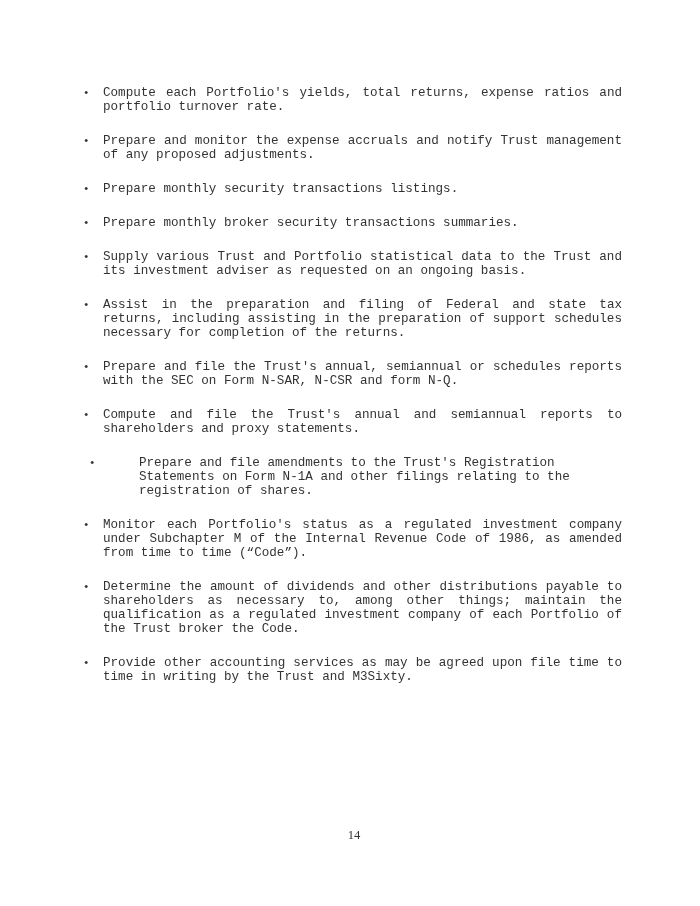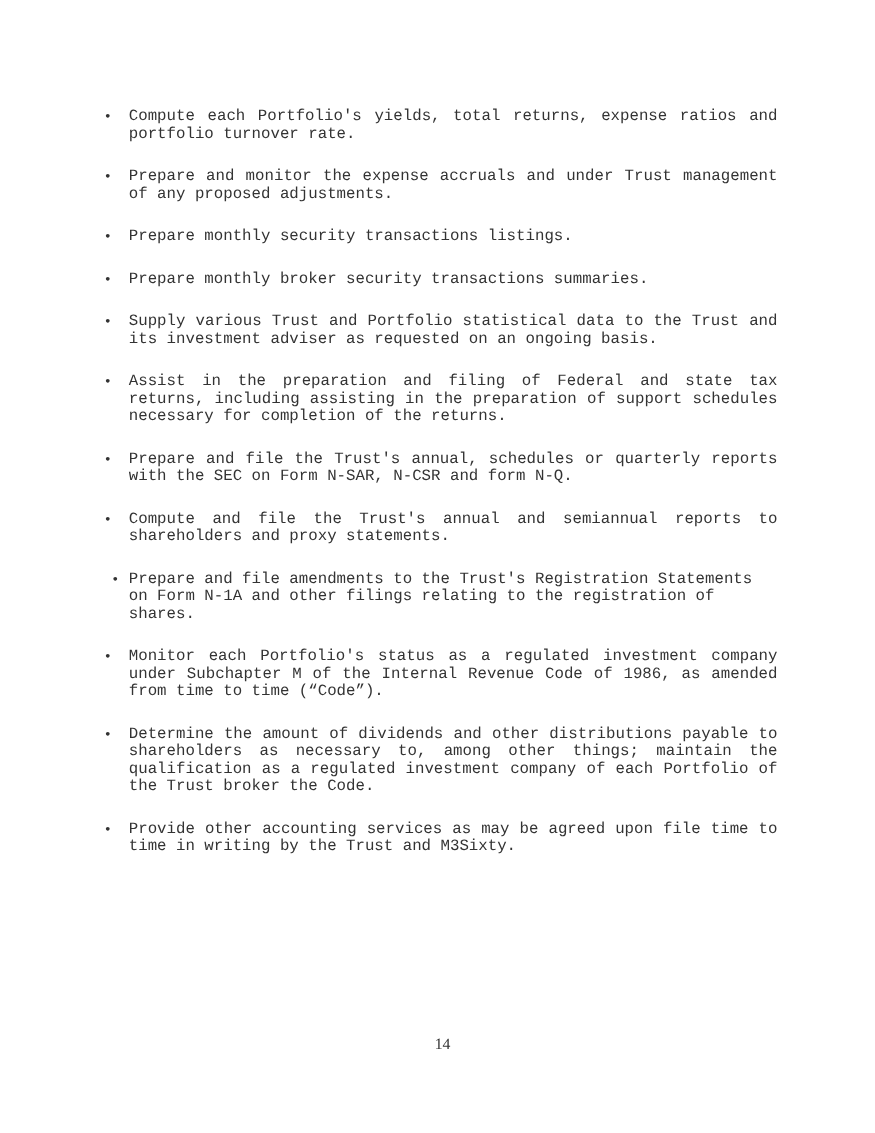--- a/index.html
+++ b/index.html
@@ -39,20 +39,21 @@
   ul.bullet-list li .text {
     flex: 1;
     text-align: justify;
     font-family: Liberation Mono, monospace;
   }
   ul.bullet-list li.alt-indent .bullet {
     padding-left: 6px;
   }
   ul.bullet-list li.alt-indent .text {
     text-align: left;
+    margin-left: 36px;
   }
   .page-number {
     position: absolute;
     top: 828px;
     left: 4px;
     width: 100%;
     text-align: center;
     font-size: 12.6px;
     color: #333333;
   }
@@ -62,41 +63,41 @@
 
 <div class="page">
 
   <ul class="bullet-list">
     <li>
       <span class="bullet">•</span>
       <span class="text">Compute each Portfolio's yields, total returns, expense ratios and portfolio turnover rate.</span>
     </li>
     <li>
       <span class="bullet">•</span>
-      <span class="text">Prepare and monitor the expense accruals and under Trust management of any proposed adjustments.</span>
+      <span class="text">Prepare and monitor the expense accruals and notify Trust management of any proposed adjustments.</span>
     </li>
     <li>
       <span class="bullet">•</span>
       <span class="text">Prepare monthly security transactions listings.</span>
     </li>
     <li>
       <span class="bullet">•</span>
       <span class="text">Prepare monthly broker security transactions summaries.</span>
     </li>
     <li>
       <span class="bullet">•</span>
       <span class="text">Supply various Trust and Portfolio statistical data to the Trust and its investment adviser as requested on an ongoing basis.</span>
     </li>
     <li>
       <span class="bullet">•</span>
       <span class="text">Assist in the preparation and filing of Federal and state tax returns, including assisting in the preparation of support schedules necessary for completion of the returns.</span>
     </li>
     <li>
       <span class="bullet">•</span>
-      <span class="text">Prepare and file the Trust's annual, schedules or quarterly reports with the SEC on Form N-SAR, N-CSR and form N-Q.</span>
+      <span class="text">Prepare and file the Trust's annual, semiannual or schedules reports with the SEC on Form N-SAR, N-CSR and form N-Q.</span>
     </li>
     <li>
       <span class="bullet">•</span>
       <span class="text">Compute and file the Trust's annual and semiannual reports to shareholders and proxy statements.</span>
     </li>
     <li class="alt-indent">
       <span class="bullet">•</span>
       <span class="text">Prepare and file amendments to the Trust's Registration Statements on Form N-1A and other filings relating to the registration of shares.</span>
     </li>
     <li>

